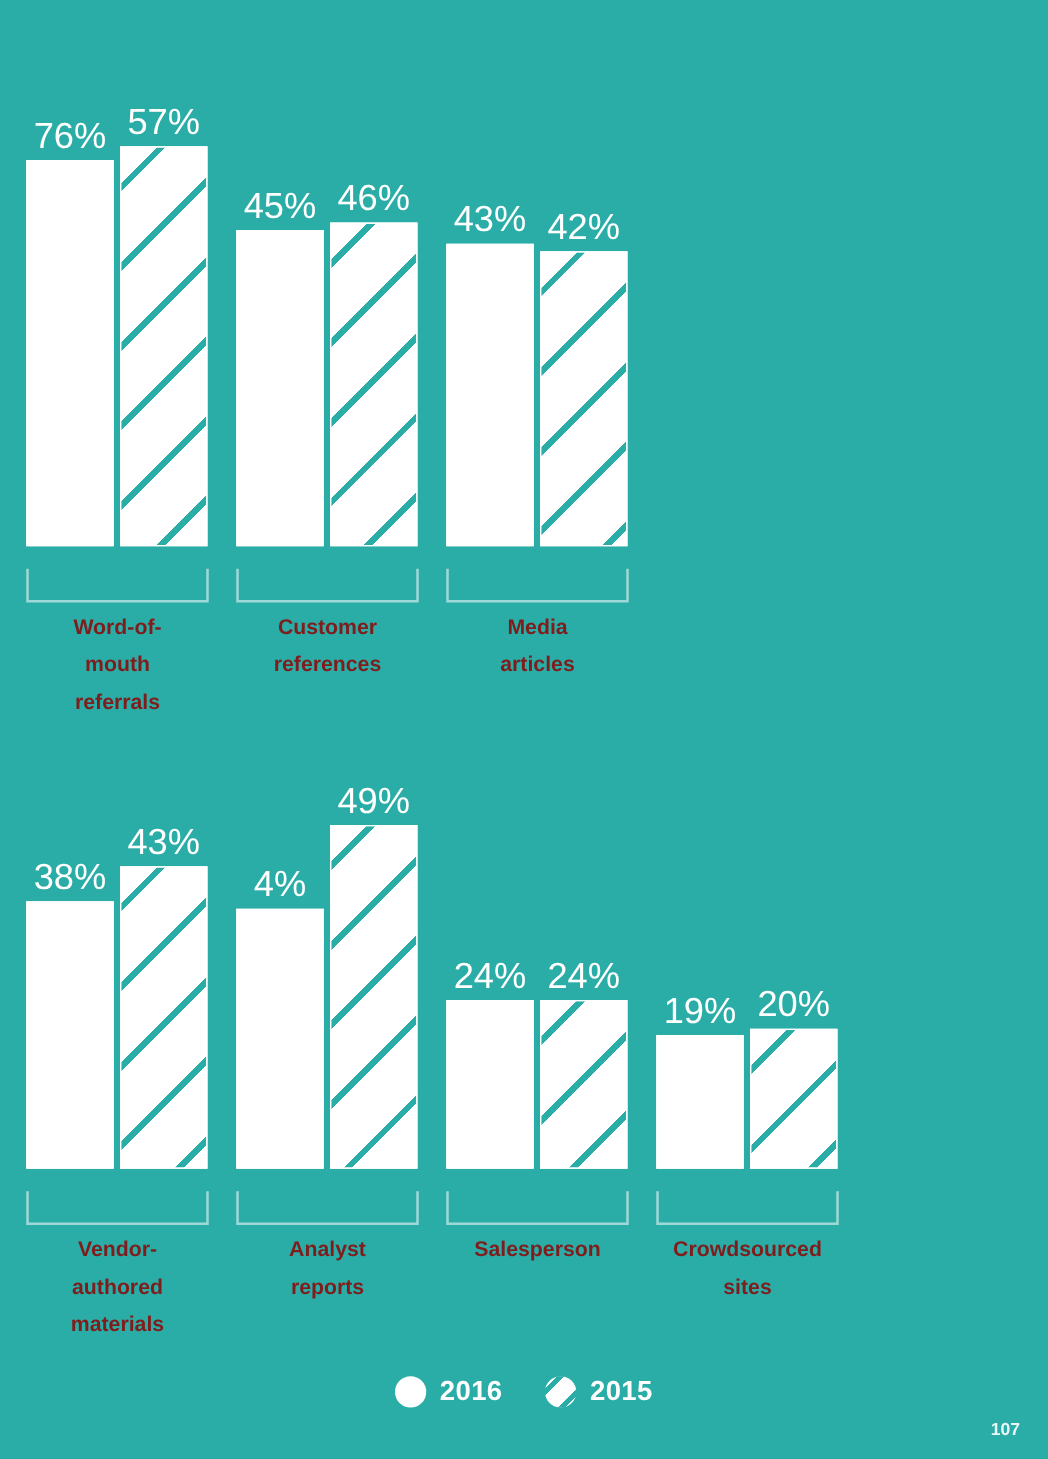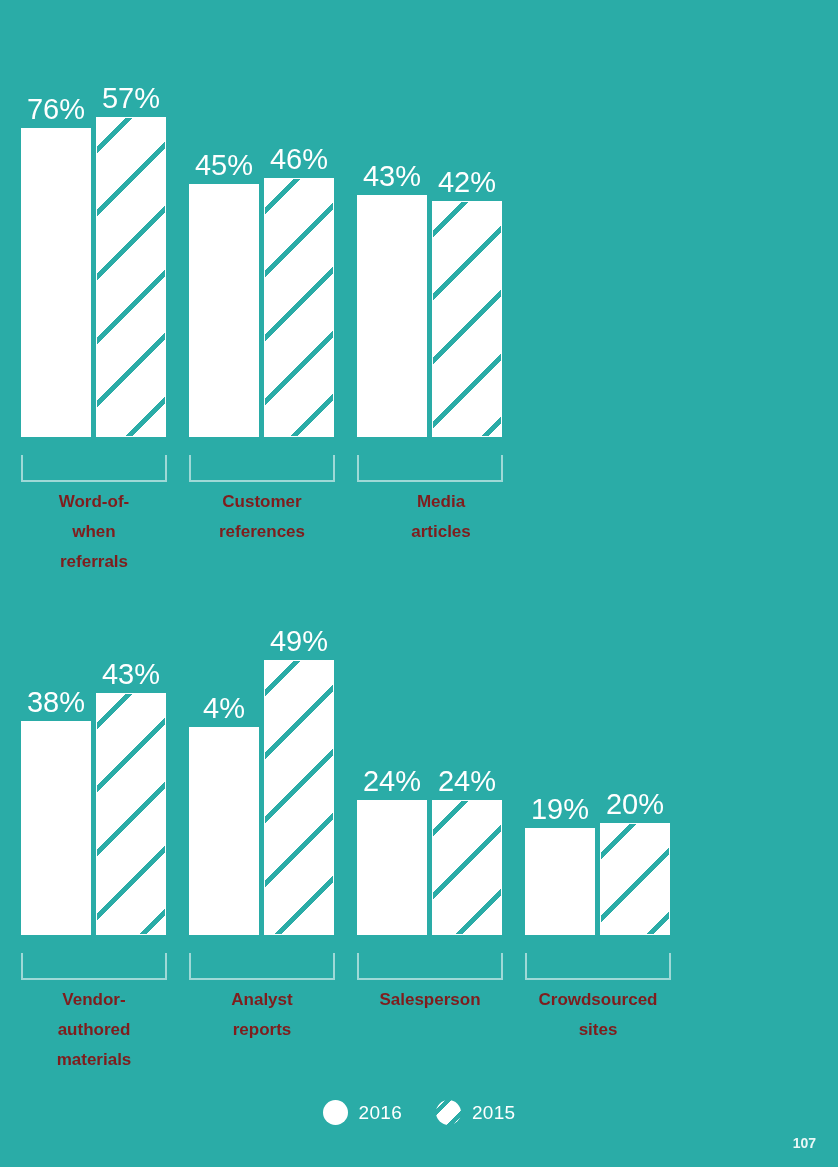--- a/index.html
+++ b/index.html
@@ -155,22 +155,22 @@
       #ffffff 0px,
       #ffffff 7px,
       #2AACA7 7px,
       #2AACA7 11px,
       #ffffff 11px,
       #ffffff 18px
     );
   }
 
   .legend-label {
-    font-size: 19px;
-    font-weight: normal;
+    font-size: 22px;
+    font-weight: bold;
     color: #ffffff;
     letter-spacing: 0.3px;
   }
 
   
   .page-number {
     position: absolute;
     right: 22px;
     bottom: 16px;
     font-size: 14px;
@@ -193,21 +193,21 @@
           </div>
           <div class="bar-wrap b1">
             <div class="bar striped" style="height: 320px;"></div>
             <div class="bar-value">57%</div>
           </div>
         </div>
       </div>
       <div class="bracket" style="left: 21px; top: 455px; position: absolute;"></div>
       <div class="group-label" style="left: 9px; top: 487px; position: absolute;">
         <div>Word-of-</div>
-        <div>when</div>
+        <div>mouth</div>
         <div>referrals</div>
       </div>
       <div class="group" style="left: 189px; top: 0px; height: 437px;">
         <div class="bars" style="bottom: 0px;">
           <div class="bar-wrap b0">
             <div class="bar" style="height: 253px;"></div>
             <div class="bar-value">45%</div>
           </div>
           <div class="bar-wrap b1">
             <div class="bar striped" style="height: 259px;"></div>
@@ -226,21 +226,21 @@
             <div class="bar" style="height: 242px;"></div>
             <div class="bar-value">43%</div>
           </div>
           <div class="bar-wrap b1">
             <div class="bar striped" style="height: 236px;"></div>
             <div class="bar-value">42%</div>
           </div>
         </div>
       </div>
       <div class="bracket" style="left: 357px; top: 455px; position: absolute;"></div>
-      <div class="group-label" style="left: 356px; top: 487px; position: absolute;">
+      <div class="group-label" style="left: 345px; top: 487px; position: absolute;">
         <div>Media</div>
         <div>articles</div>
       </div>
     </div>
   <div class="chart-row row-2">
       <div class="group" style="left: 21px; top: 0px; height: 335px;">
         <div class="bars" style="bottom: 0px;">
           <div class="bar-wrap b0">
             <div class="bar" style="height: 214px;"></div>
             <div class="bar-value">38%</div>

